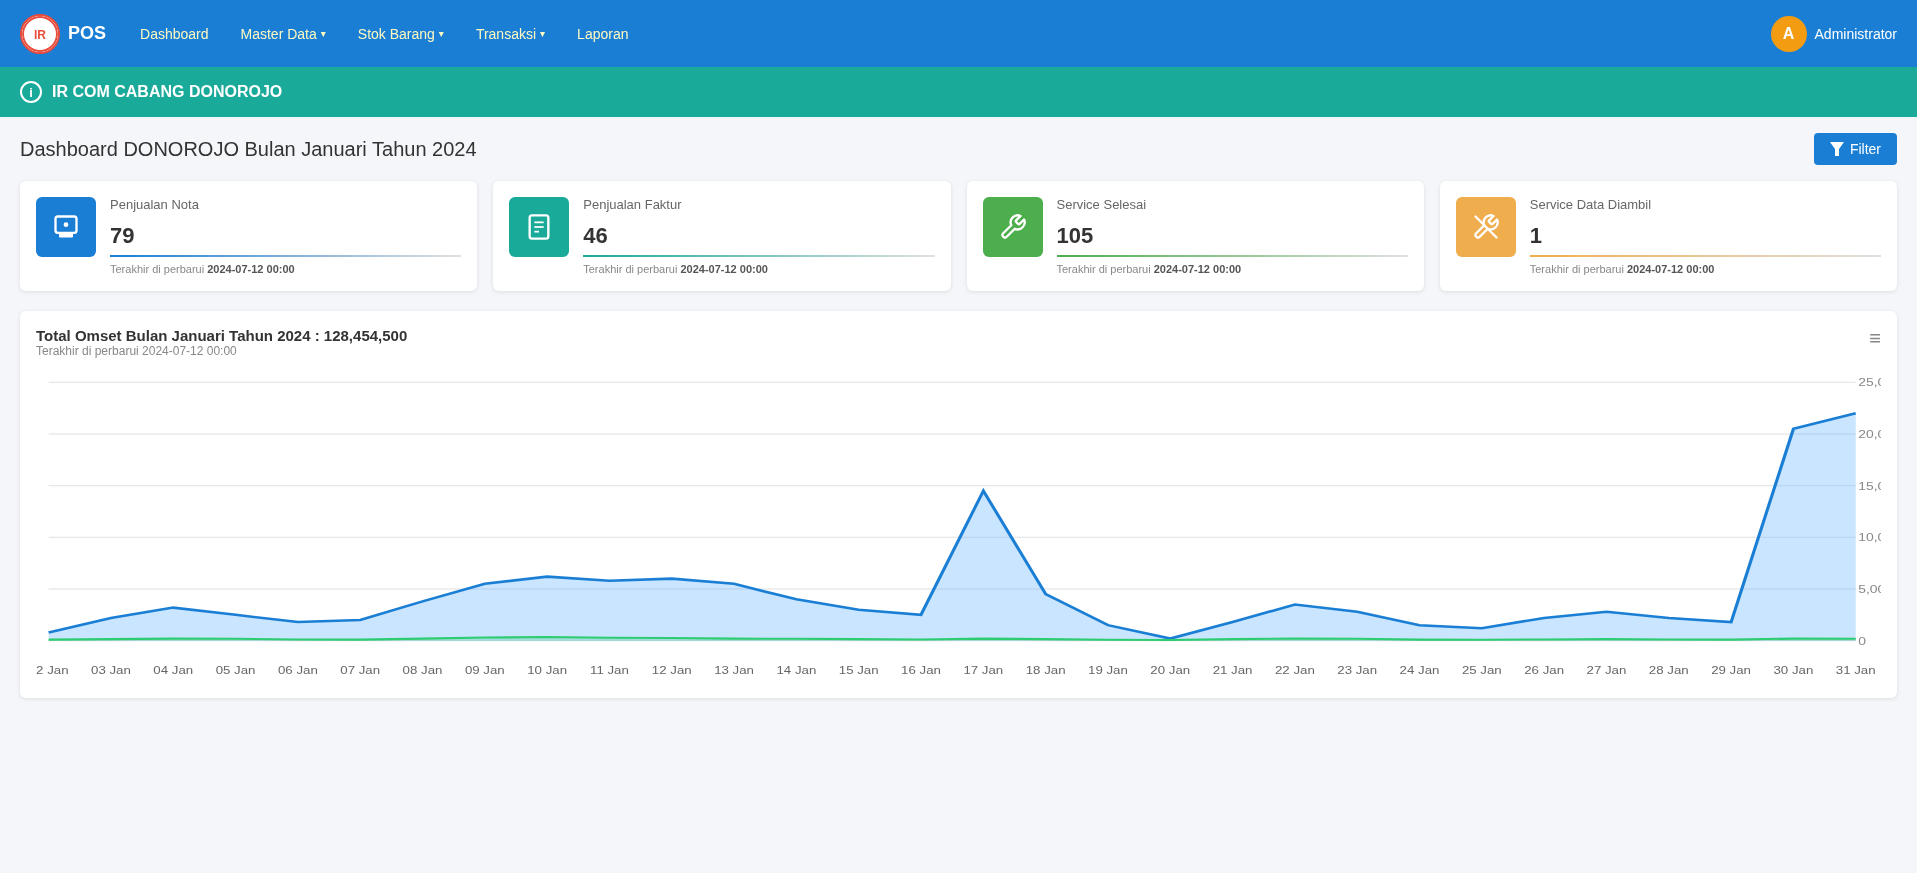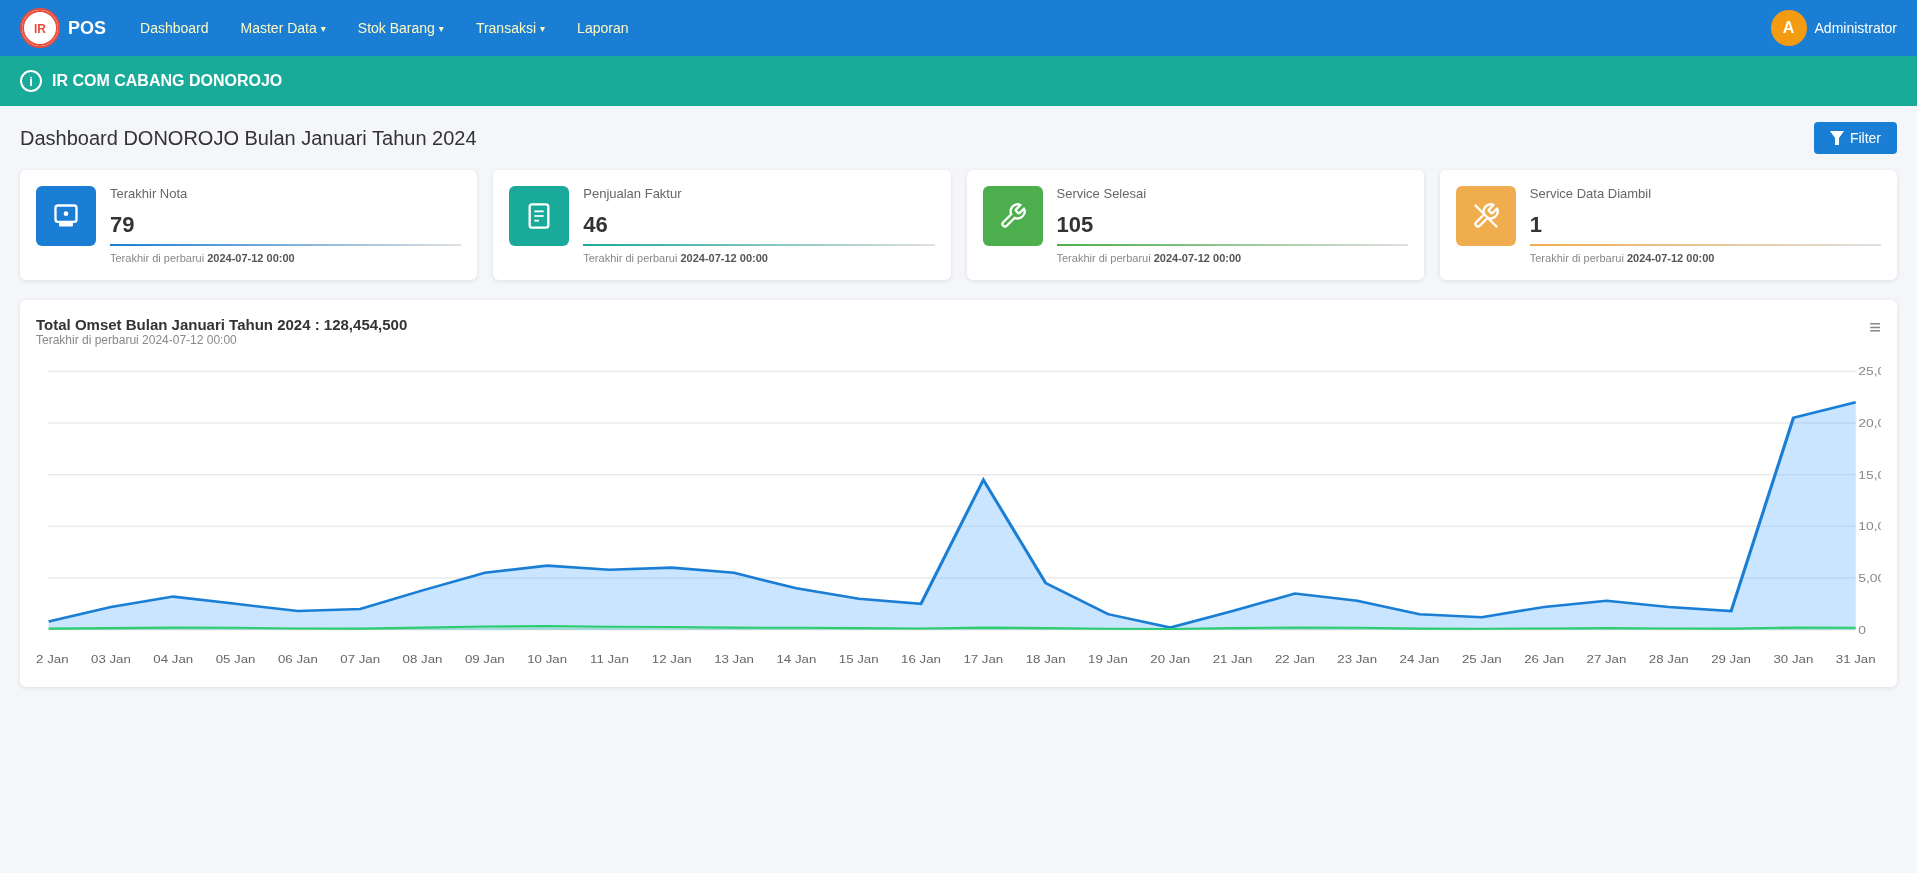--- a/index.html
+++ b/index.html
@@ -4,21 +4,21 @@
   <style>
     * { box-sizing: border-box; margin: 0; padding: 0; }
     body { font-family: Arial, sans-serif; background: #f4f6f9; font-size: 14px; }
 
     
     .navbar {
       background: #1a7fd4;
       display: flex;
       align-items: center;
       padding: 0 20px;
-      height: 56px;
+      height: 67px;
       gap: 20px;
     }
     .navbar-brand {
       display: flex;
       align-items: center;
       gap: 8px;
     }
     .navbar-logo {
       width: 40px;
       height: 40px;
@@ -278,21 +278,21 @@
   <div class="cards-row" id="cards-row">
       <div class="stat-card">
     <div class="card-icon blue">
       <svg viewBox="0 0 24 24" width="28" height="28" fill="white">
             <rect x="3" y="3" width="18" height="14" rx="2" fill="none" stroke="white" stroke-width="2"></rect>
             <rect x="6" y="17" width="12" height="4" rx="1" fill="white"></rect>
             <circle cx="12" cy="10" r="2" fill="white"></circle>
           </svg>
     </div>
     <div class="card-body">
-      <div class="card-label">Terakhir Nota</div>
+      <div class="card-label">Penjualan Nota</div>
       <div class="card-value">79</div>
       <div class="card-divider blue"></div>
       <div class="card-updated">Terakhir di perbarui <strong>2024-07-12 00:00</strong></div>
     </div>
   </div>
       <div class="stat-card">
     <div class="card-icon teal">
       <svg viewBox="0 0 24 24" width="28" height="28" fill="white">
             <rect x="4" y="2" width="16" height="20" rx="2" fill="none" stroke="white" stroke-width="2"></rect>
             <line x1="8" y1="8" x2="16" y2="8" stroke="white" stroke-width="1.5"></line>

